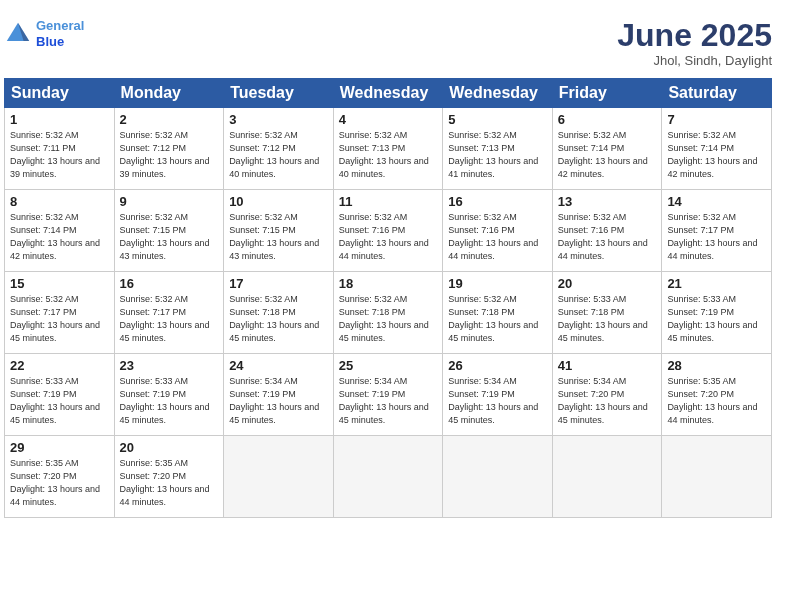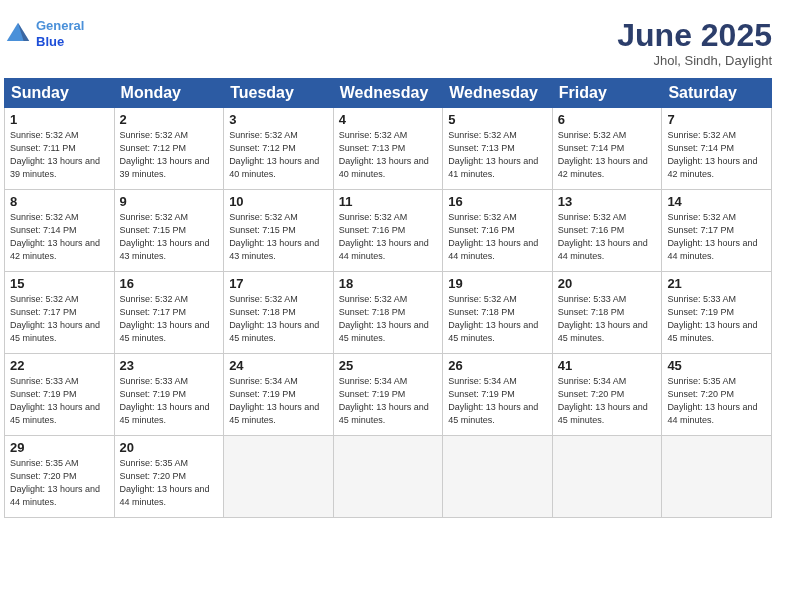--- a/index.html
+++ b/index.html
@@ -154,21 +154,21 @@
           <td><span class="day-num">20</span><span class="day-info">Sunrise: 5:33 AM<br>Sunset: 7:18 PM<br>Daylight: 13 hours and 45 minutes.</span></td>
           <td><span class="day-num">21</span><span class="day-info">Sunrise: 5:33 AM<br>Sunset: 7:19 PM<br>Daylight: 13 hours and 45 minutes.</span></td>
         </tr>
         <tr>
           <td><span class="day-num">22</span><span class="day-info">Sunrise: 5:33 AM<br>Sunset: 7:19 PM<br>Daylight: 13 hours and 45 minutes.</span></td>
           <td><span class="day-num">23</span><span class="day-info">Sunrise: 5:33 AM<br>Sunset: 7:19 PM<br>Daylight: 13 hours and 45 minutes.</span></td>
           <td><span class="day-num">24</span><span class="day-info">Sunrise: 5:34 AM<br>Sunset: 7:19 PM<br>Daylight: 13 hours and 45 minutes.</span></td>
           <td><span class="day-num">25</span><span class="day-info">Sunrise: 5:34 AM<br>Sunset: 7:19 PM<br>Daylight: 13 hours and 45 minutes.</span></td>
           <td><span class="day-num">26</span><span class="day-info">Sunrise: 5:34 AM<br>Sunset: 7:19 PM<br>Daylight: 13 hours and 45 minutes.</span></td>
           <td><span class="day-num">41</span><span class="day-info">Sunrise: 5:34 AM<br>Sunset: 7:20 PM<br>Daylight: 13 hours and 45 minutes.</span></td>
-          <td><span class="day-num">45</span><span class="day-info">Sunrise: 5:35 AM<br>Sunset: 7:20 PM<br>Daylight: 13 hours and 44 minutes.</span></td>
+          <td><span class="day-num">28</span><span class="day-info">Sunrise: 5:35 AM<br>Sunset: 7:20 PM<br>Daylight: 13 hours and 44 minutes.</span></td>
         </tr>
         <tr>
           <td><span class="day-num">29</span><span class="day-info">Sunrise: 5:35 AM<br>Sunset: 7:20 PM<br>Daylight: 13 hours and 44 minutes.</span></td>
           <td><span class="day-num">20</span><span class="day-info">Sunrise: 5:35 AM<br>Sunset: 7:20 PM<br>Daylight: 13 hours and 44 minutes.</span></td>
           <td class="empty"></td>
           <td class="empty"></td>
           <td class="empty"></td>
           <td class="empty"></td>
           <td class="empty"></td>
         </tr>

